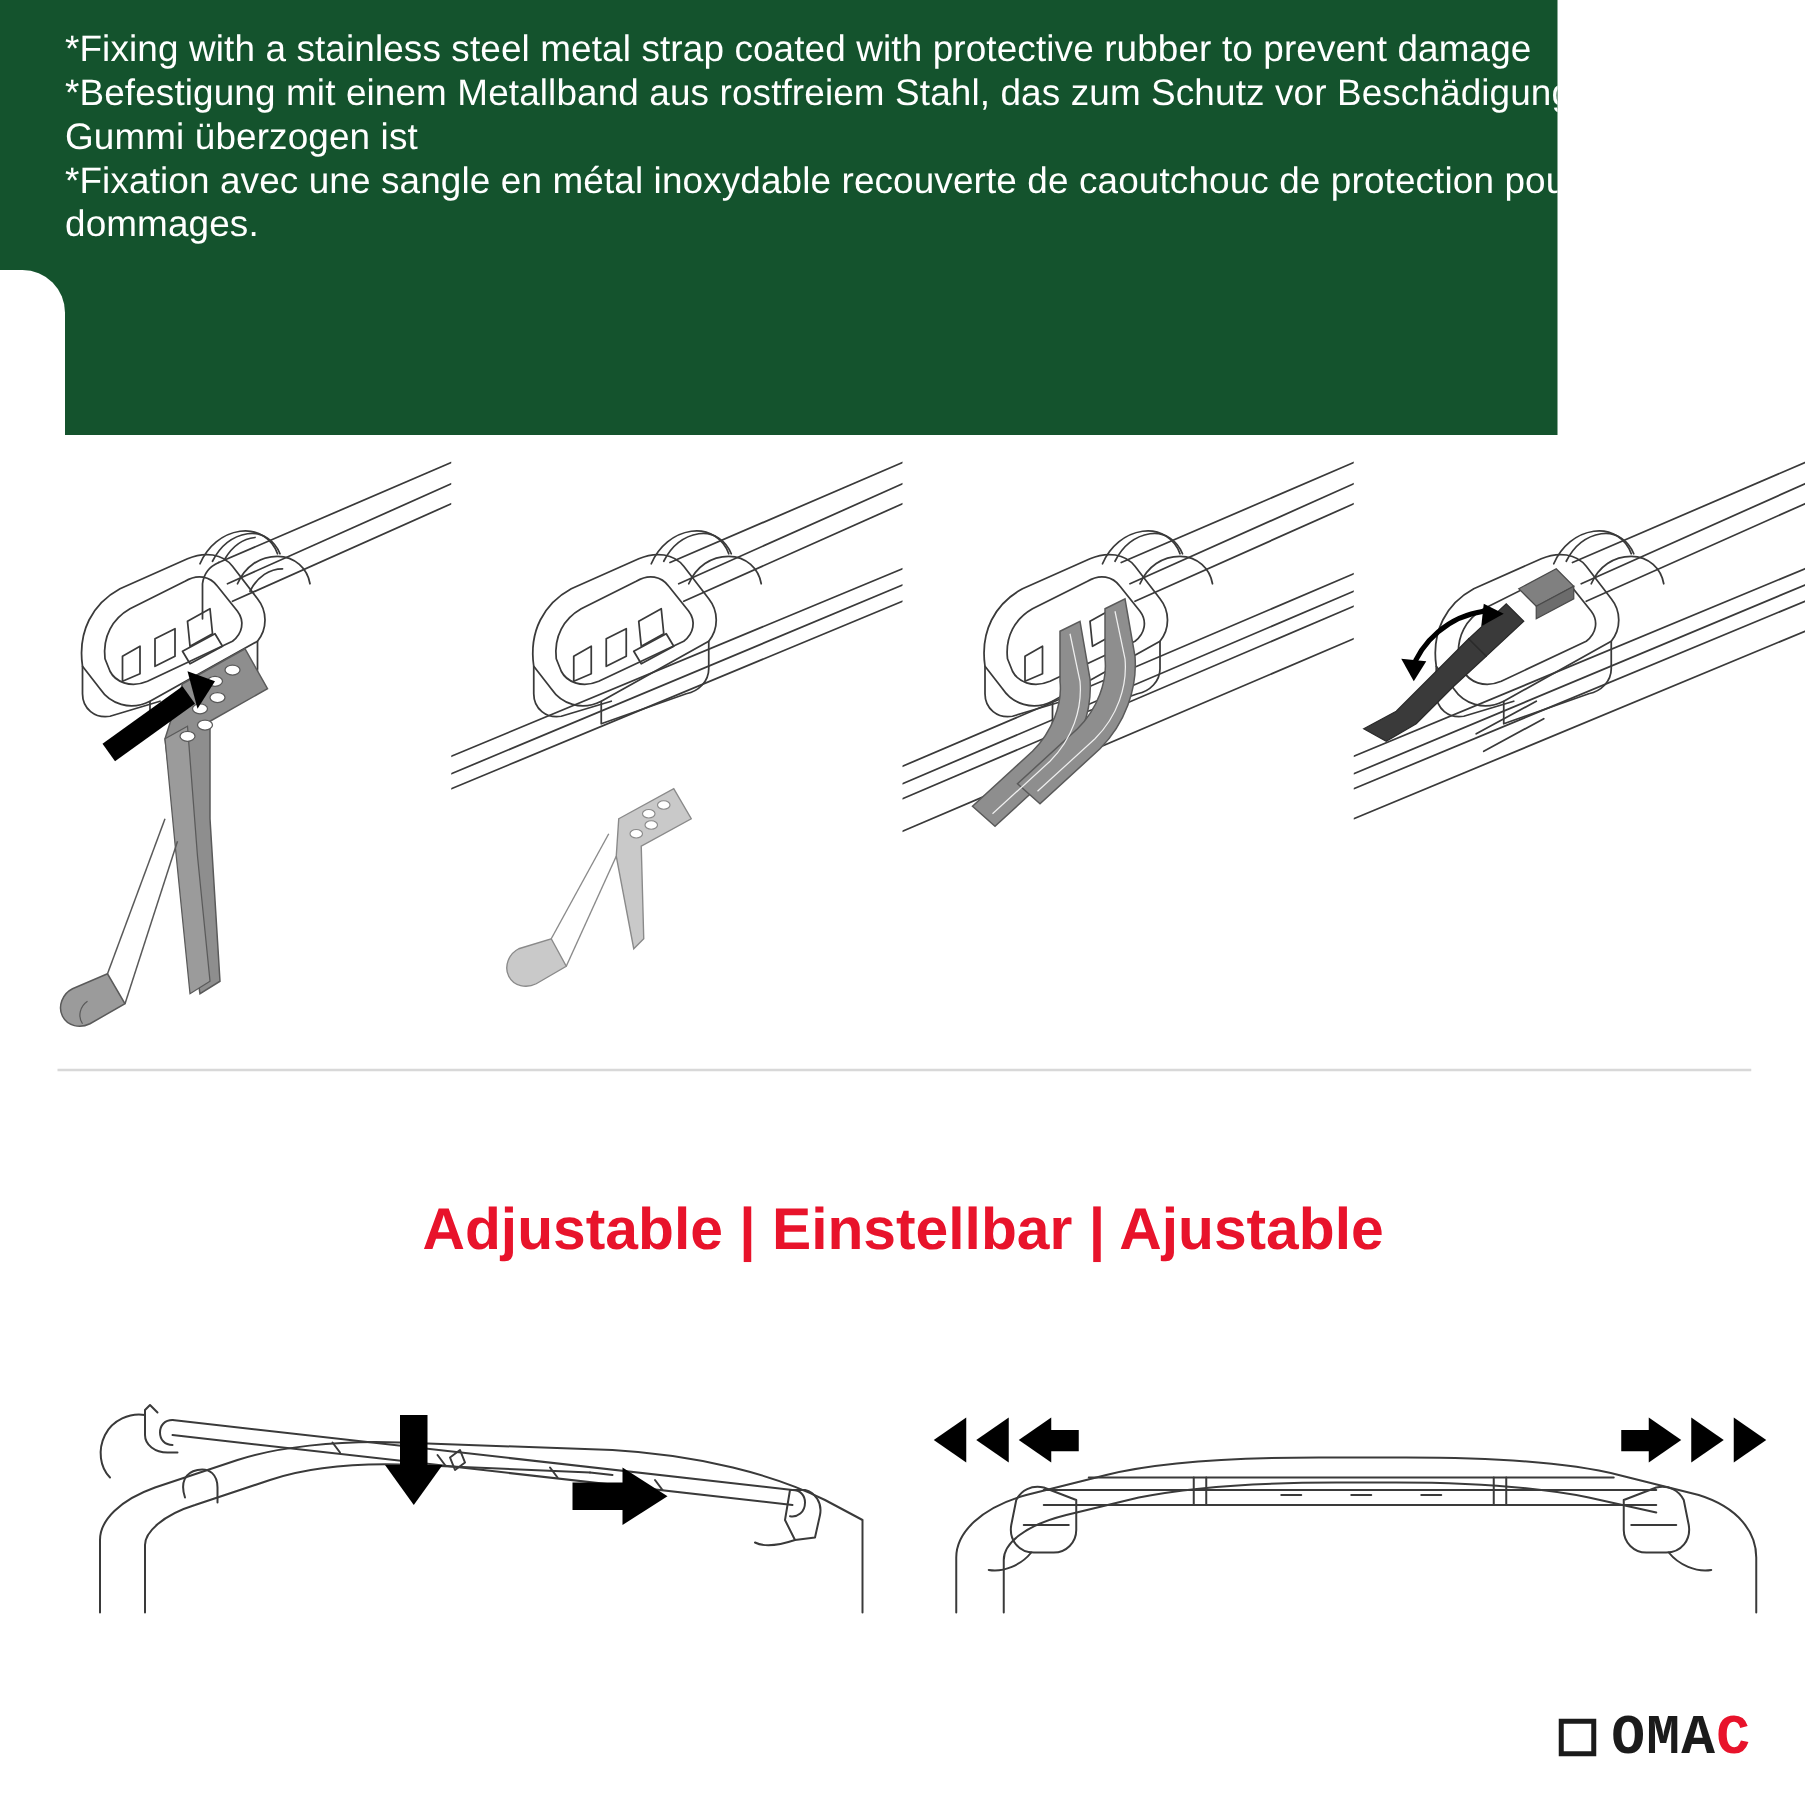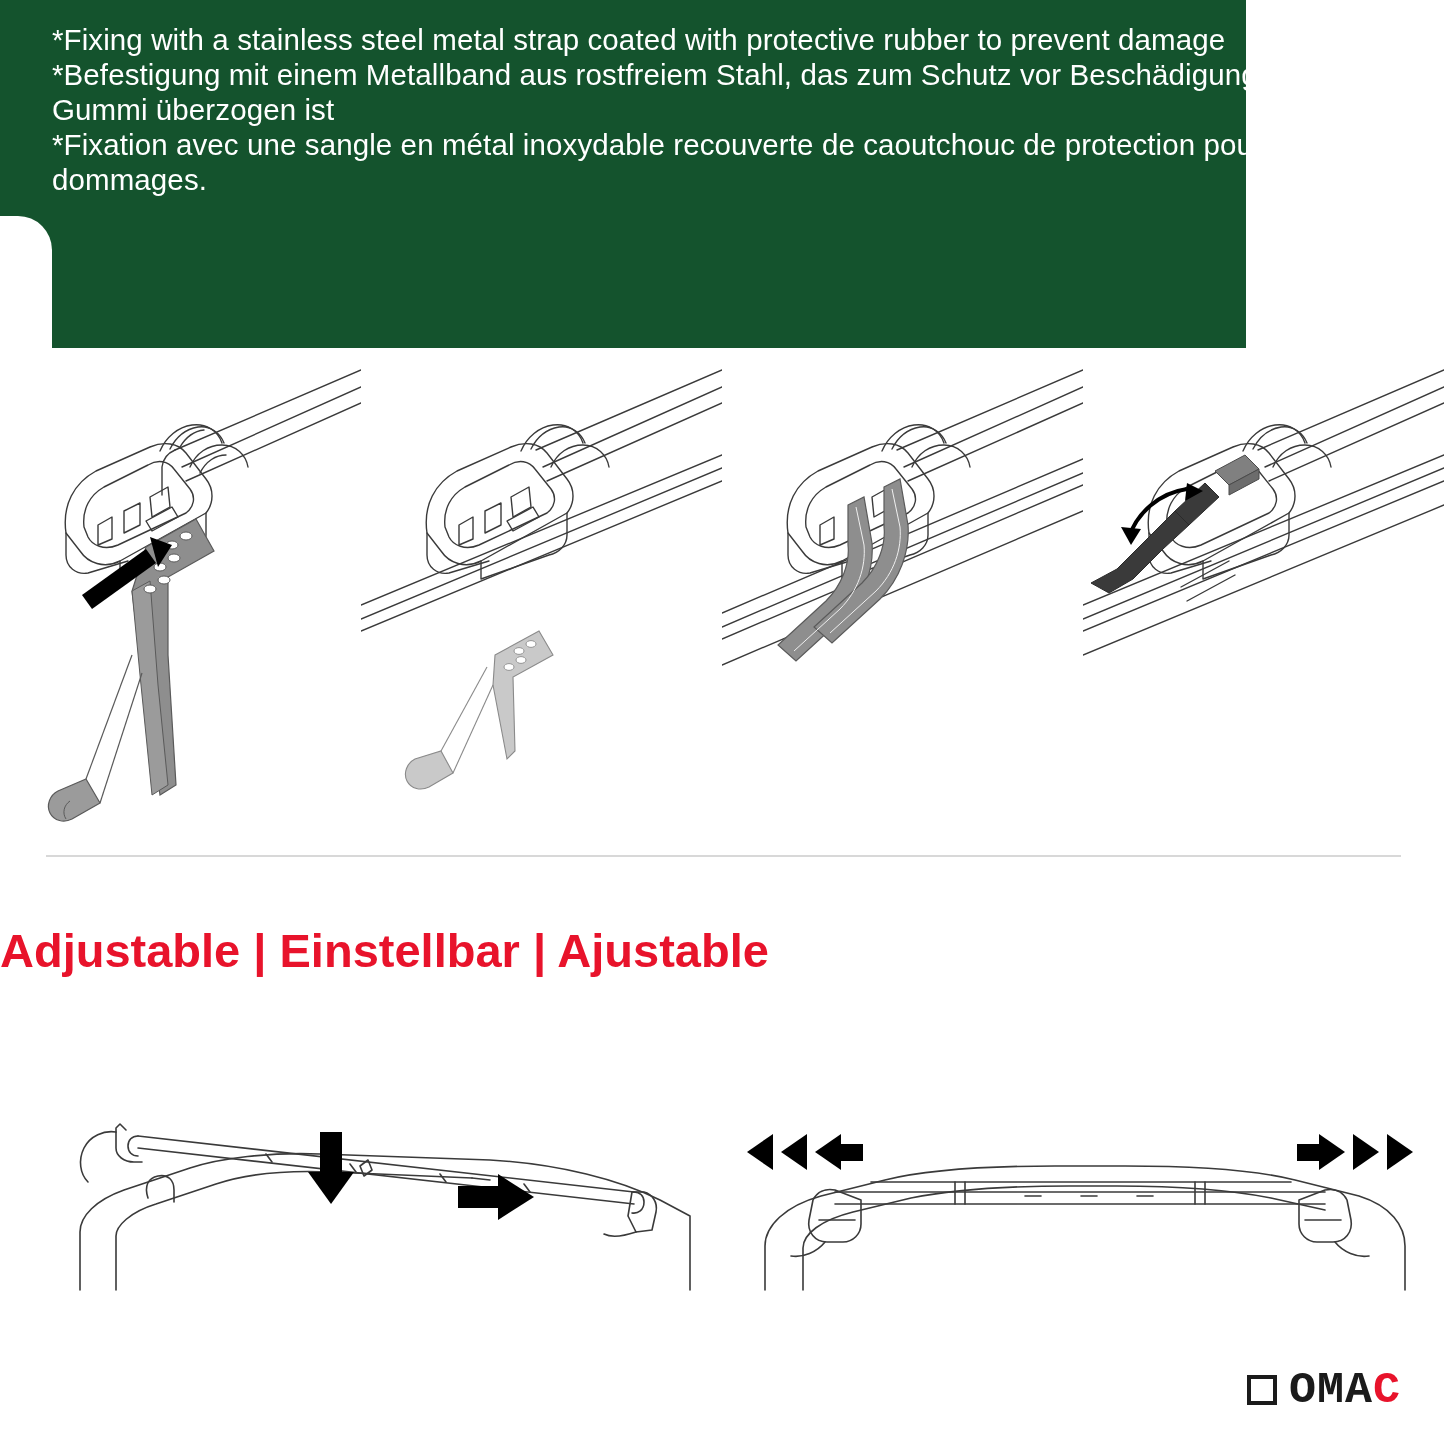--- a/index.html
+++ b/index.html
@@ -71,22 +71,23 @@
     top: 855px;
     width: 1355px;
     height: 2px;
     background: #d8d8d8;
   }
 
   
   #adjustable-heading {
     position: absolute;
     left: 0;
-    top: 923px;
+    top: 955px;
     width: 1445px;
+    text-align: center;
     font-size: 47px;
     font-weight: bold;
     color: #e8132b;
     letter-spacing: 0px;
   }
 
   
   #bottom-row {
     position: absolute;
     left: 0;

